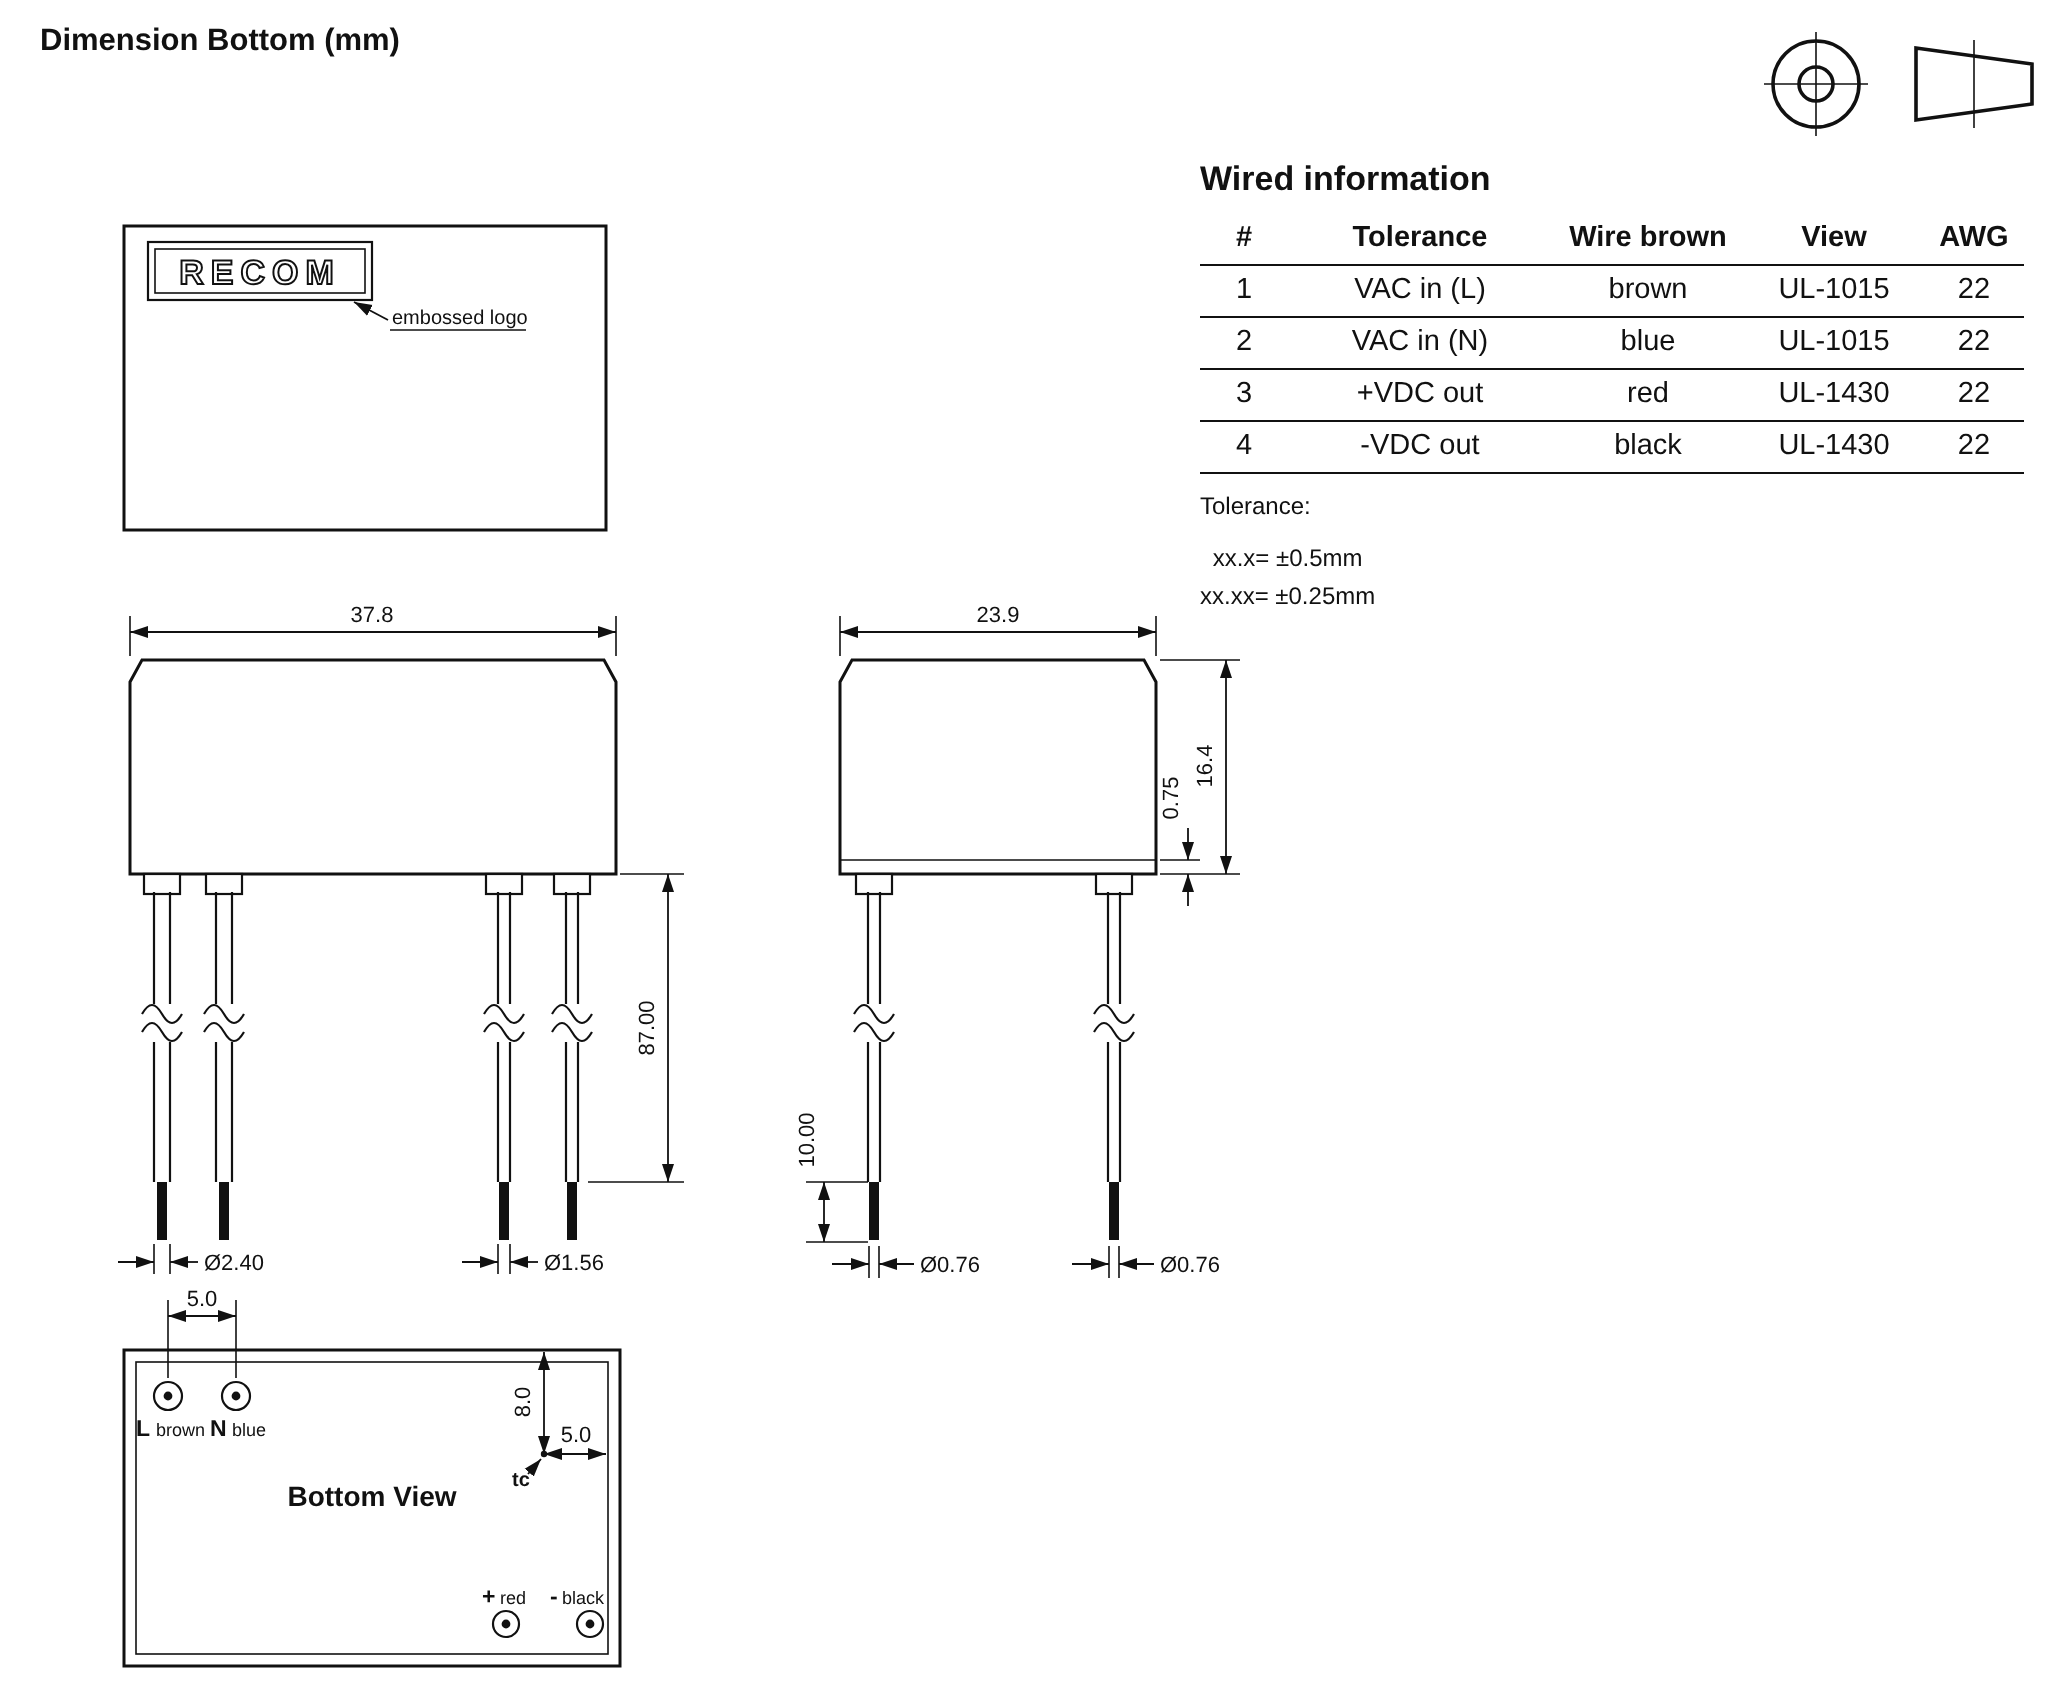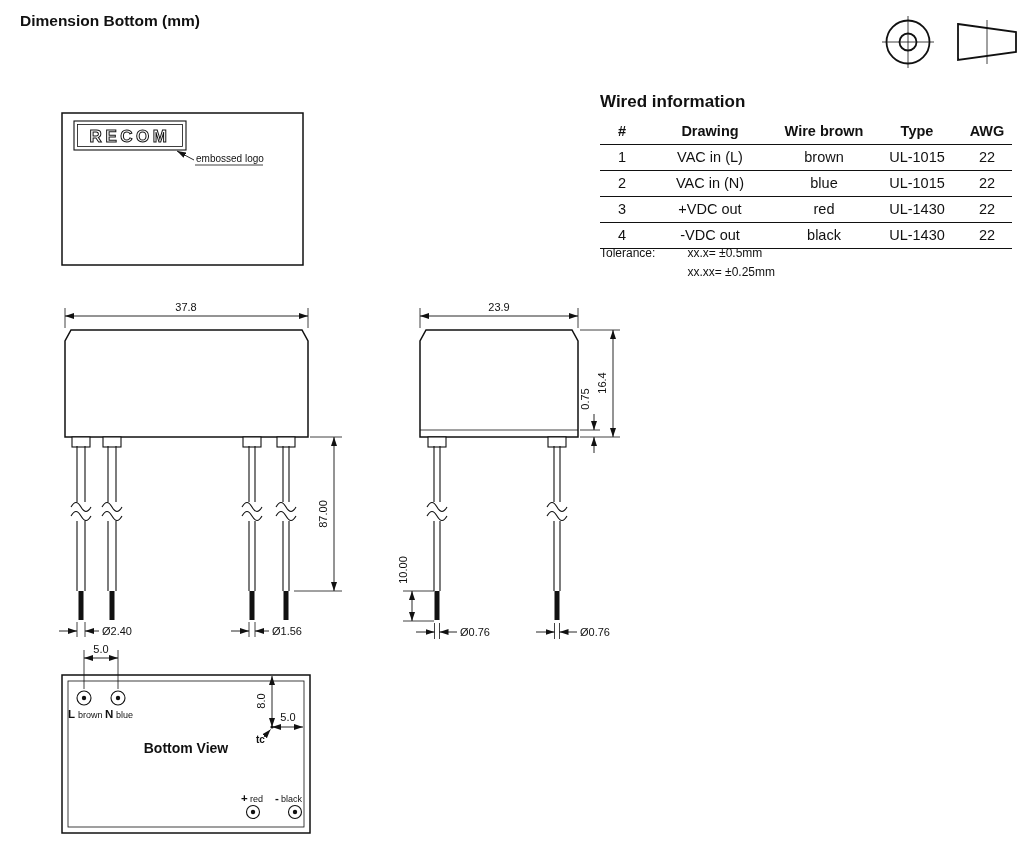--- a/index.html
+++ b/index.html
@@ -3,28 +3,28 @@
 <meta charset="utf-8">
 <style>
   html,body { margin:0; padding:0; background:#fff; }
   body { width:1024px; height:848px; position:relative; overflow:hidden;
          font-family:"Liberation Sans", sans-serif; color:#111; }
 
   .page-title { position:absolute; left:20px; top:12px;
                 font-size:15.5px; font-weight:bold; }
 
   .wired { position:absolute; left:600px; top:76px; width:412px; }
-  .wired h2 { margin:16px 0 7px 0; font-size:17px; }
+  .wired h2 { margin:4px 0 7px 0; font-size:17px; }
   .wired table { border-collapse:collapse; width:412px; font-size:14.5px; table-layout:fixed; }
   .wired th, .wired td { text-align:center; padding:4px 2px 5px 2px;
                          border-bottom:1.3px solid #111; font-weight:normal; }
   .wired th { font-weight:bold; }
 
-  .tolerance { position:absolute; left:600px; top:246px; font-size:12px; display:flex; gap:32px; }
-  .tolerance .tlines { display:flex; flex-direction:column; gap:5px; }
+  .tolerance { position:absolute; left:600px; top:246px; font-size:12px; display:flex; gap:12px;flex-direction:column; }
+  .tolerance .tlines { display:flex; flex-direction:column; gap:5px;align-items:center; }
 
   svg.drawing { position:absolute; left:0; top:0; }
   svg text { font-family:"Liberation Sans", sans-serif; font-size:11px; fill:#111; }
   .t-mid  { text-anchor:middle; }
   .t-b    { font-weight:bold; }
   .t-small{ font-size:9px; }
   .t-lbl  { font-size:10px; }
   .t-logo { font-size:17px; font-weight:bold; letter-spacing:3.5px; fill:#fff; stroke:#111; stroke-width:1px; }
   .t-bv   { font-size:14px; font-weight:bold; }
   .t-pin  { font-size:11.5px; font-weight:bold; }
@@ -49,23 +49,23 @@
     <colgroup>
       <col style="width:44px">
         <col style="width:132px">
         <col style="width:96px">
         <col style="width:90px">
         <col style="width:50px">
     </colgroup>
     <thead>
       <tr>
         <th>#</th>
-        <th>Drawing</th>
+        <th>Tolerance</th>
         <th>Wire brown</th>
-        <th>Type</th>
+        <th>View</th>
         <th>AWG</th>
       </tr>
     </thead>
     <tbody>
       <tr>
         <td>1</td>
         <td>VAC in (L)</td>
         <td>brown</td>
         <td>UL-1015</td>
         <td>22</td>

